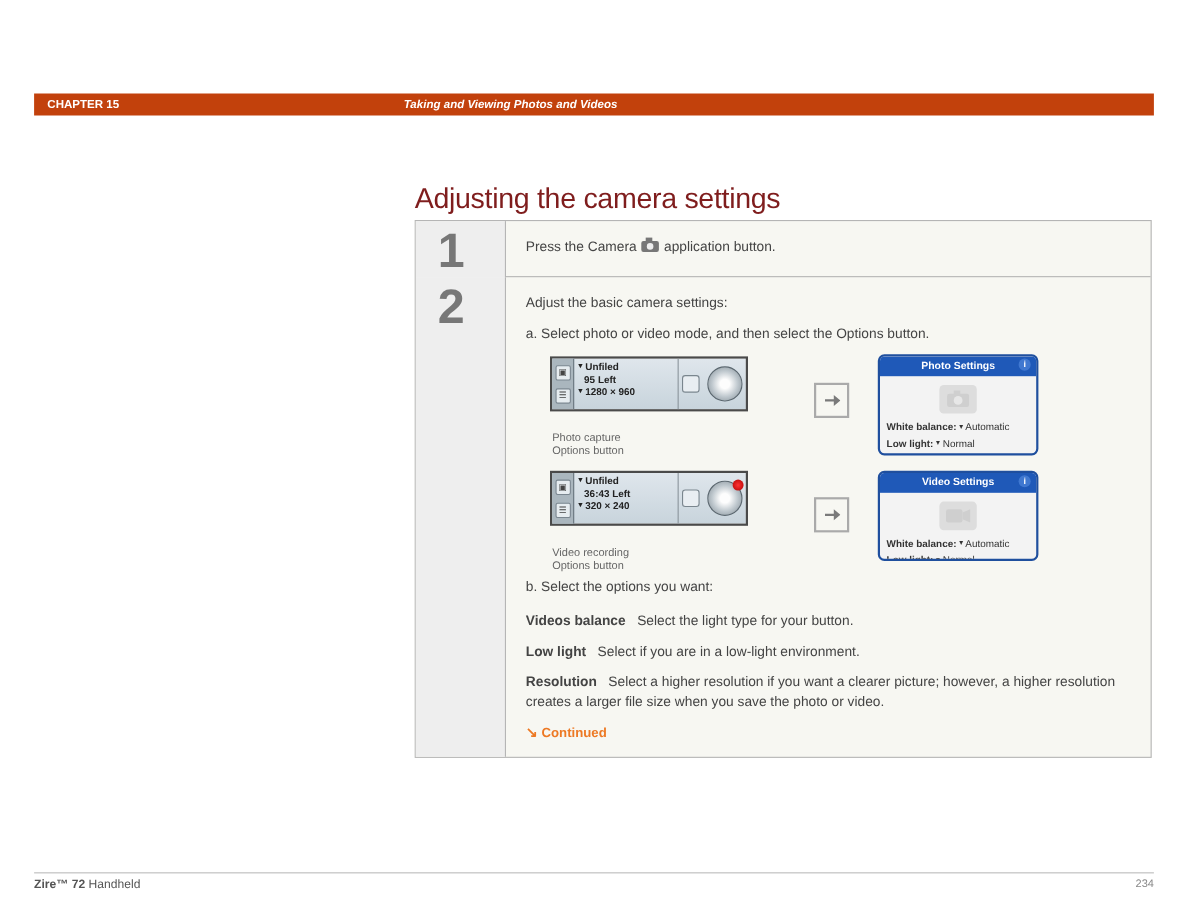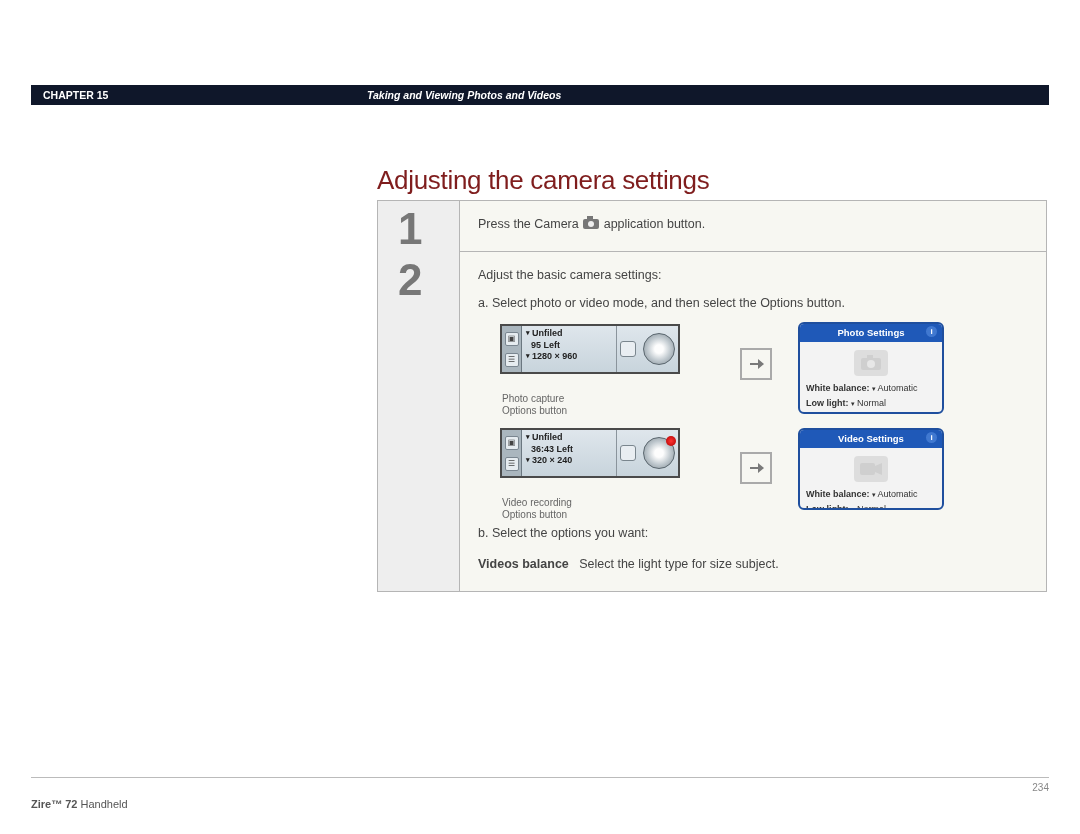--- a/index.html
+++ b/index.html
@@ -12,21 +12,21 @@
     position: relative;
   }
   .chapter-bar {
     position: absolute;
     top: 85px;
     left: 0;
     width: 100%;
     padding: 0 31px;
   }
   .chapter-bar-inner {
-    background: #0f172a;
+    background: #c2410c;
     height: 20px;
     display: flex;
     align-items: center;
     color: #fff;
     font-size: 10.5px;
     font-weight: bold;
   }
   .chapter-label { padding-left: 12px; width: 336px; }
   .chapter-title { font-style: italic; }
   .section-title {
@@ -186,21 +186,21 @@
   
   .footer {
     position: absolute;
     left: 31px; right: 31px; bottom: 24px;
     border-top: 1px solid #bbb;
     padding-top: 4px;
     font-size: 11px;
     color: #555;
     display: flex; justify-content: space-between;
   }
-  .footer .left { font-weight: bold; margin-top: 16px; }
+  .footer .left { font-weight: bold; }
   .footer .left .thin { font-weight: normal; }
   .footer .right { font-size: 10px; color:#888; }
 
   ol.sub { list-style: none; padding: 0; margin: 0 0 12px 0; }
   ol.sub li { margin-bottom: 6px; }
 </style>
 </head>
 <body>
 
 <div class="chapter-bar">
@@ -339,23 +339,33 @@
           </div>
         </div>
 
       </div>
 
       <ol class="sub">
         <li>b.  Select the options you want:</li>
       </ol>
 
       <p>
-        <span class="bold-run">Videos balance</span>&nbsp;&nbsp;&nbsp;<span>Select the light type for size subject.</span>
+        <span class="bold-run">Videos balance</span>&nbsp;&nbsp;&nbsp;<span>Select the light type for your button.</span>
       </p>
-
+      <p>
+        <span class="bold-run">Low light</span>&nbsp;&nbsp;&nbsp;<span>Select if you are in a low-light environment.</span>
+      </p>
+      <p>
+        <span class="bold-run">Resolution</span>&nbsp;&nbsp;&nbsp;<span>Select a higher resolution if you want a clearer picture; however, a higher resolution creates a larger file size when you save the photo or video.</span>
+      </p>
+
+      <div class="continued">
+        <span class="diag-arrow">↘</span>
+        <span>Continued</span>
+      </div>
 
     </div>
   </div>
 
 </div>
 
 <div class="footer">
   <div class="left">
     <span>Zire™ 72</span><span class="thin"> Handheld</span>
   </div>

